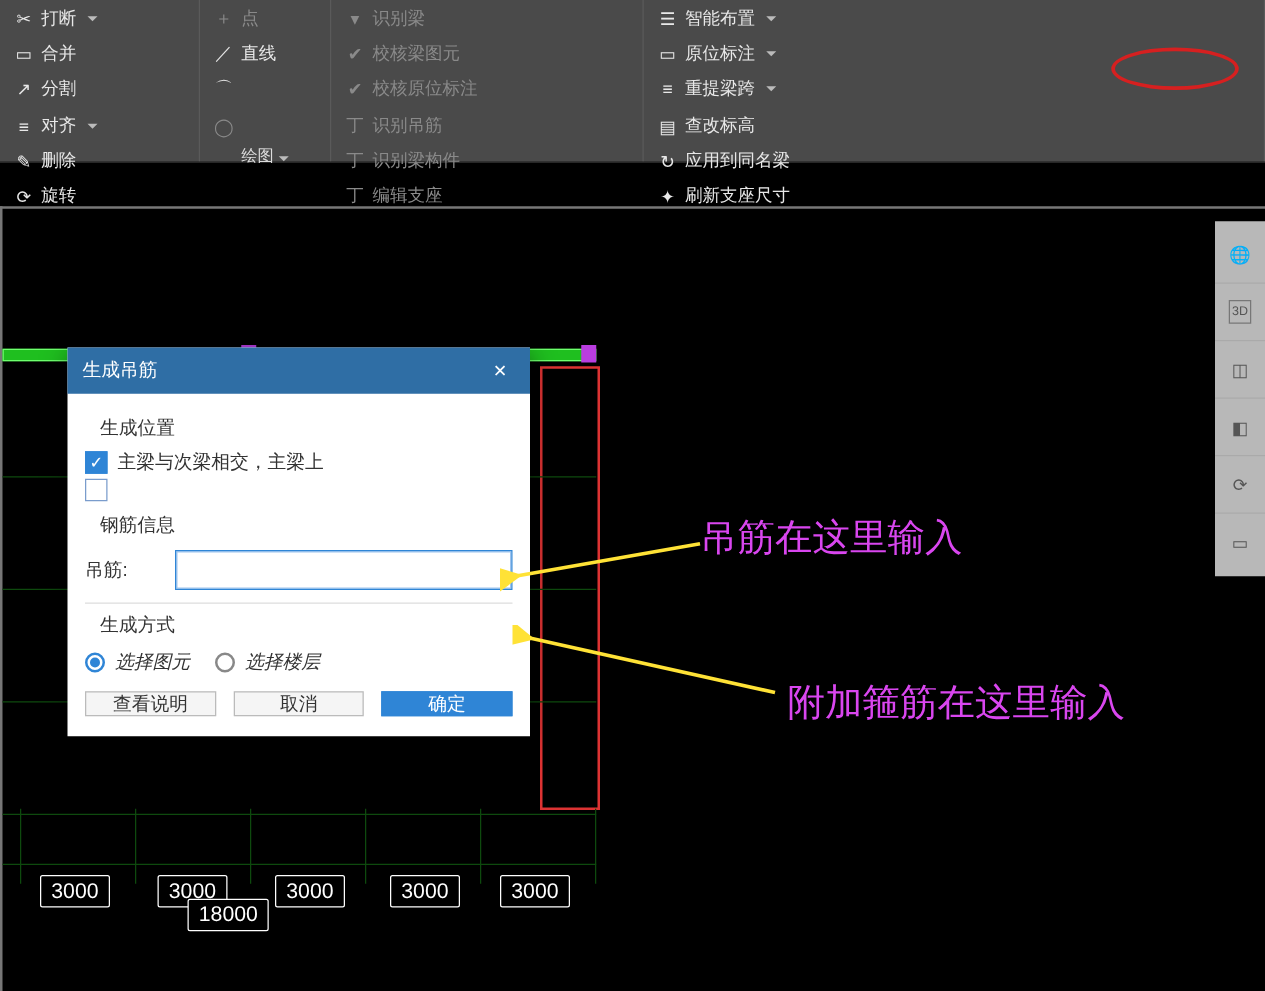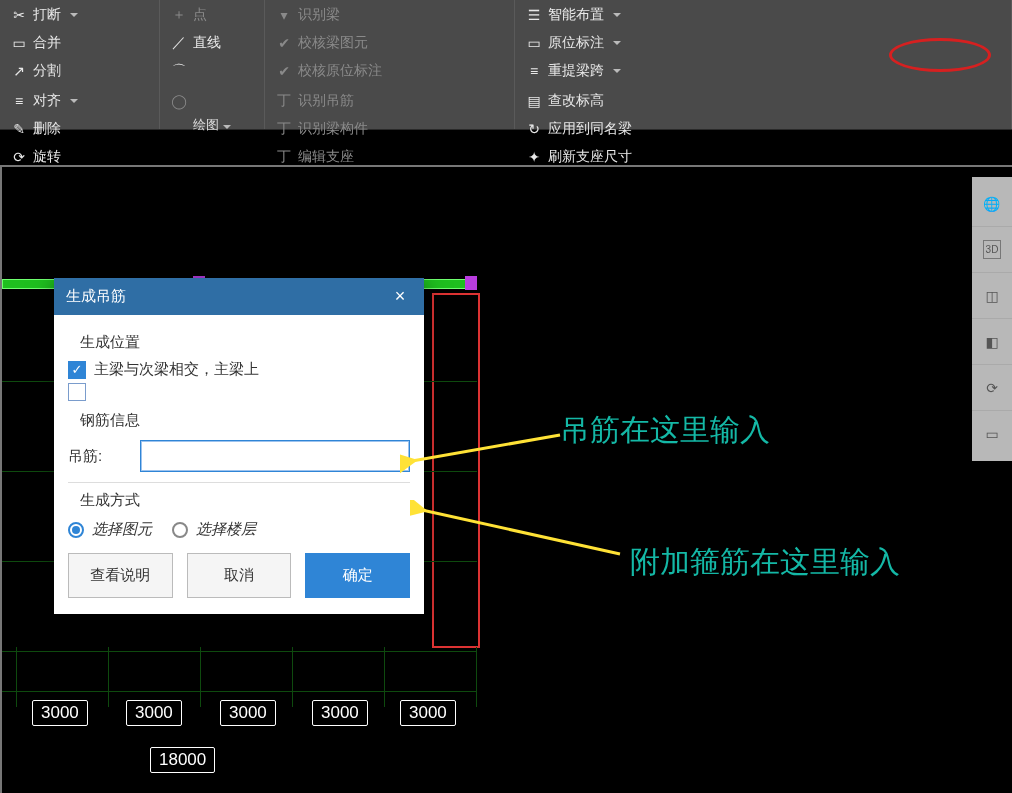--- a/index.html
+++ b/index.html
@@ -176,31 +176,31 @@
   .radio-row { display:flex; gap:20px; margin:10px 0 14px 0;font-style:italic;}
   .radio { display:flex; align-items:center; gap:8px;}
   .rdot{
     width:16px;height:16px;border:2px solid #2f85d6;border-radius:50%;
     display:inline-flex;align-items:center;justify-content:center;
   }
   .rdot.on::after{content:"";width:8px;height:8px;background:#2f85d6;border-radius:50%;}
   .rdot.off{border-color:#888;}
   .btn-row { display:flex; gap:14px; justify-content:center; }
   .dbtn {
-    flex:1; max-width:110px; height:45px;
+    flex:1; max-width:110px; height:20px;
     border:1px solid #bbb; background:#f5f5f5;
     display:flex;align-items:center;justify-content:center;
     cursor:pointer; font-size:15px;
   }
   .dbtn.primary { background:#2f85d6; color:#fff; border-color:#2f85d6;}
   hr.sep{border:none;border-top:1px solid #ddd;margin:8px 0;}
   
   .ann-text {
     position: absolute;
-    color: #14b8a6;
+    color: #d946ef;
     font-size: 30px;
     font-family: "SimSun","STSong",serif;
     white-space: nowrap;
     z-index: 40;
   }
   .ann-arrow {
     position: absolute; z-index: 39; pointer-events:none;
   }
 </style>
 </head>
@@ -381,21 +381,21 @@
   <div class="gridline-v" style="left:198px"></div>
   <div class="gridline-v" style="left:290px"></div>
   <div class="gridline-v" style="left:382px"></div>
   <div class="gridline-v" style="left:474px"></div>
 
   <div class="dimlabel" style="left:30px; top:533px">3000</div>
   <div class="dimlabel" style="left:124px; top:533px">3000</div>
   <div class="dimlabel" style="left:218px; top:533px">3000</div>
   <div class="dimlabel" style="left:310px; top:533px">3000</div>
   <div class="dimlabel" style="left:398px; top:533px">3000</div>
-  <div class="dimlabel" style="left:148px; top:580px">18000</div>
+  <div class="dimlabel" style="left:148px; top:552px">18000</div>
 
   <div class="sidetools">
     <div class="stool">
         <span>🌐</span>
       </div>
     <div class="stool">
         <span style="font-size:10px;border:1px solid #777;padding:3px 2px">3D</span>
       </div>
     <div class="stool">
         <span>◫</span>

